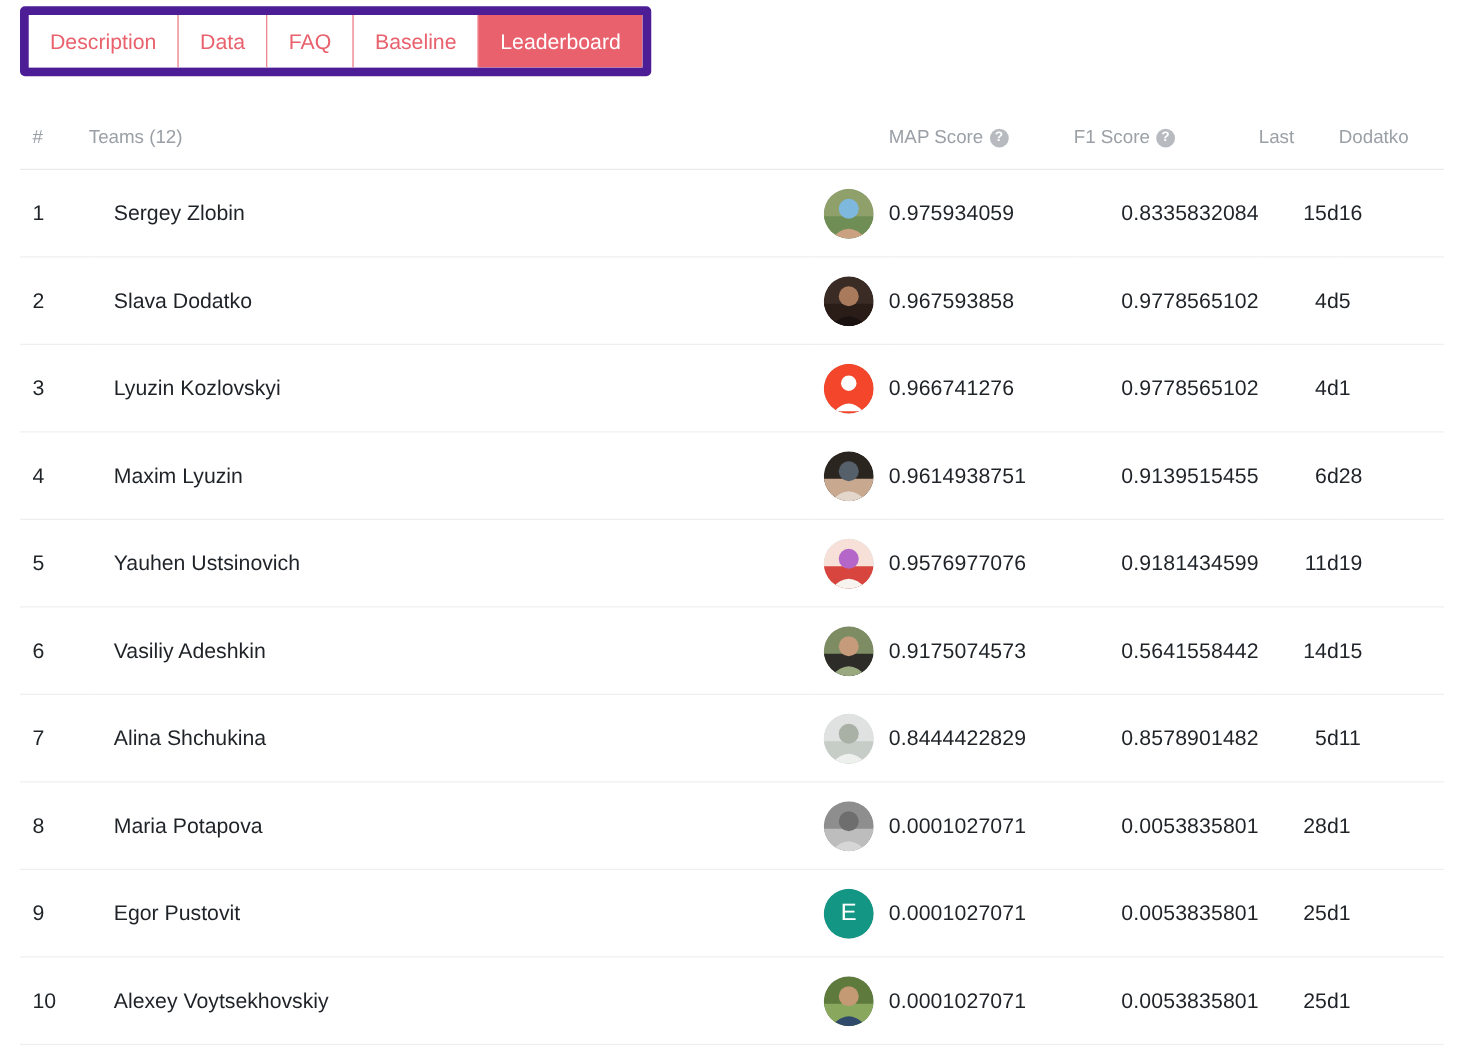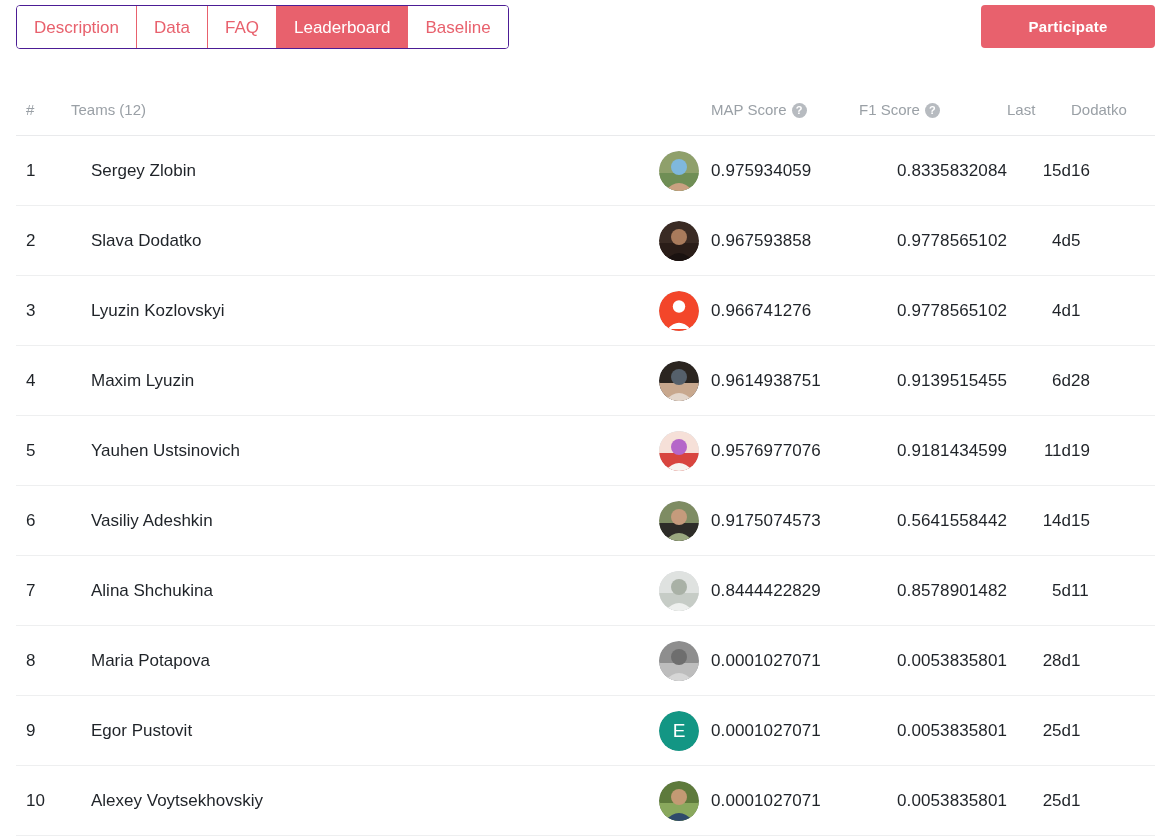--- a/index.html
+++ b/index.html
@@ -19,21 +19,21 @@
   
   .topbar {
     position: relative;
     height: 56px;
     padding: 5px 16px 0 16px;
     box-sizing: border-box;
   }
   .tabs {
     display: inline-flex;
     align-items: stretch;
-    border: 1px solid #4c1d95;
+    border: 7px solid #4c1d95;
     border-radius: 4px;
     overflow: hidden;
     height: 42px;
     background: #fff;
   }
   .tab {
     display: flex;
     align-items: center;
     justify-content: center;
     padding: 0 17px;
@@ -158,24 +158,23 @@
   }
 </style>
 </head>
 <body>
 
 <div class="topbar">
   <div class="tabs" id="tab-bar">
       <div class="tab">Description</div>
       <div class="tab">Data</div>
       <div class="tab">FAQ</div>
+      <div class="tab">Baseline</div>
       <div class="tab active">Leaderboard</div>
-      <div class="tab">Baseline</div>
     </div>
-  <button class="participate-btn">Participate</button>
 </div>
 
 <div class="board">
   <table class="lb">
     <thead>
       <tr>
         <th class="col-rank">#</th>
         <th class="col-team">Teams (12)</th>
         <th class="col-avatar"></th>
         <th class="col-map">

